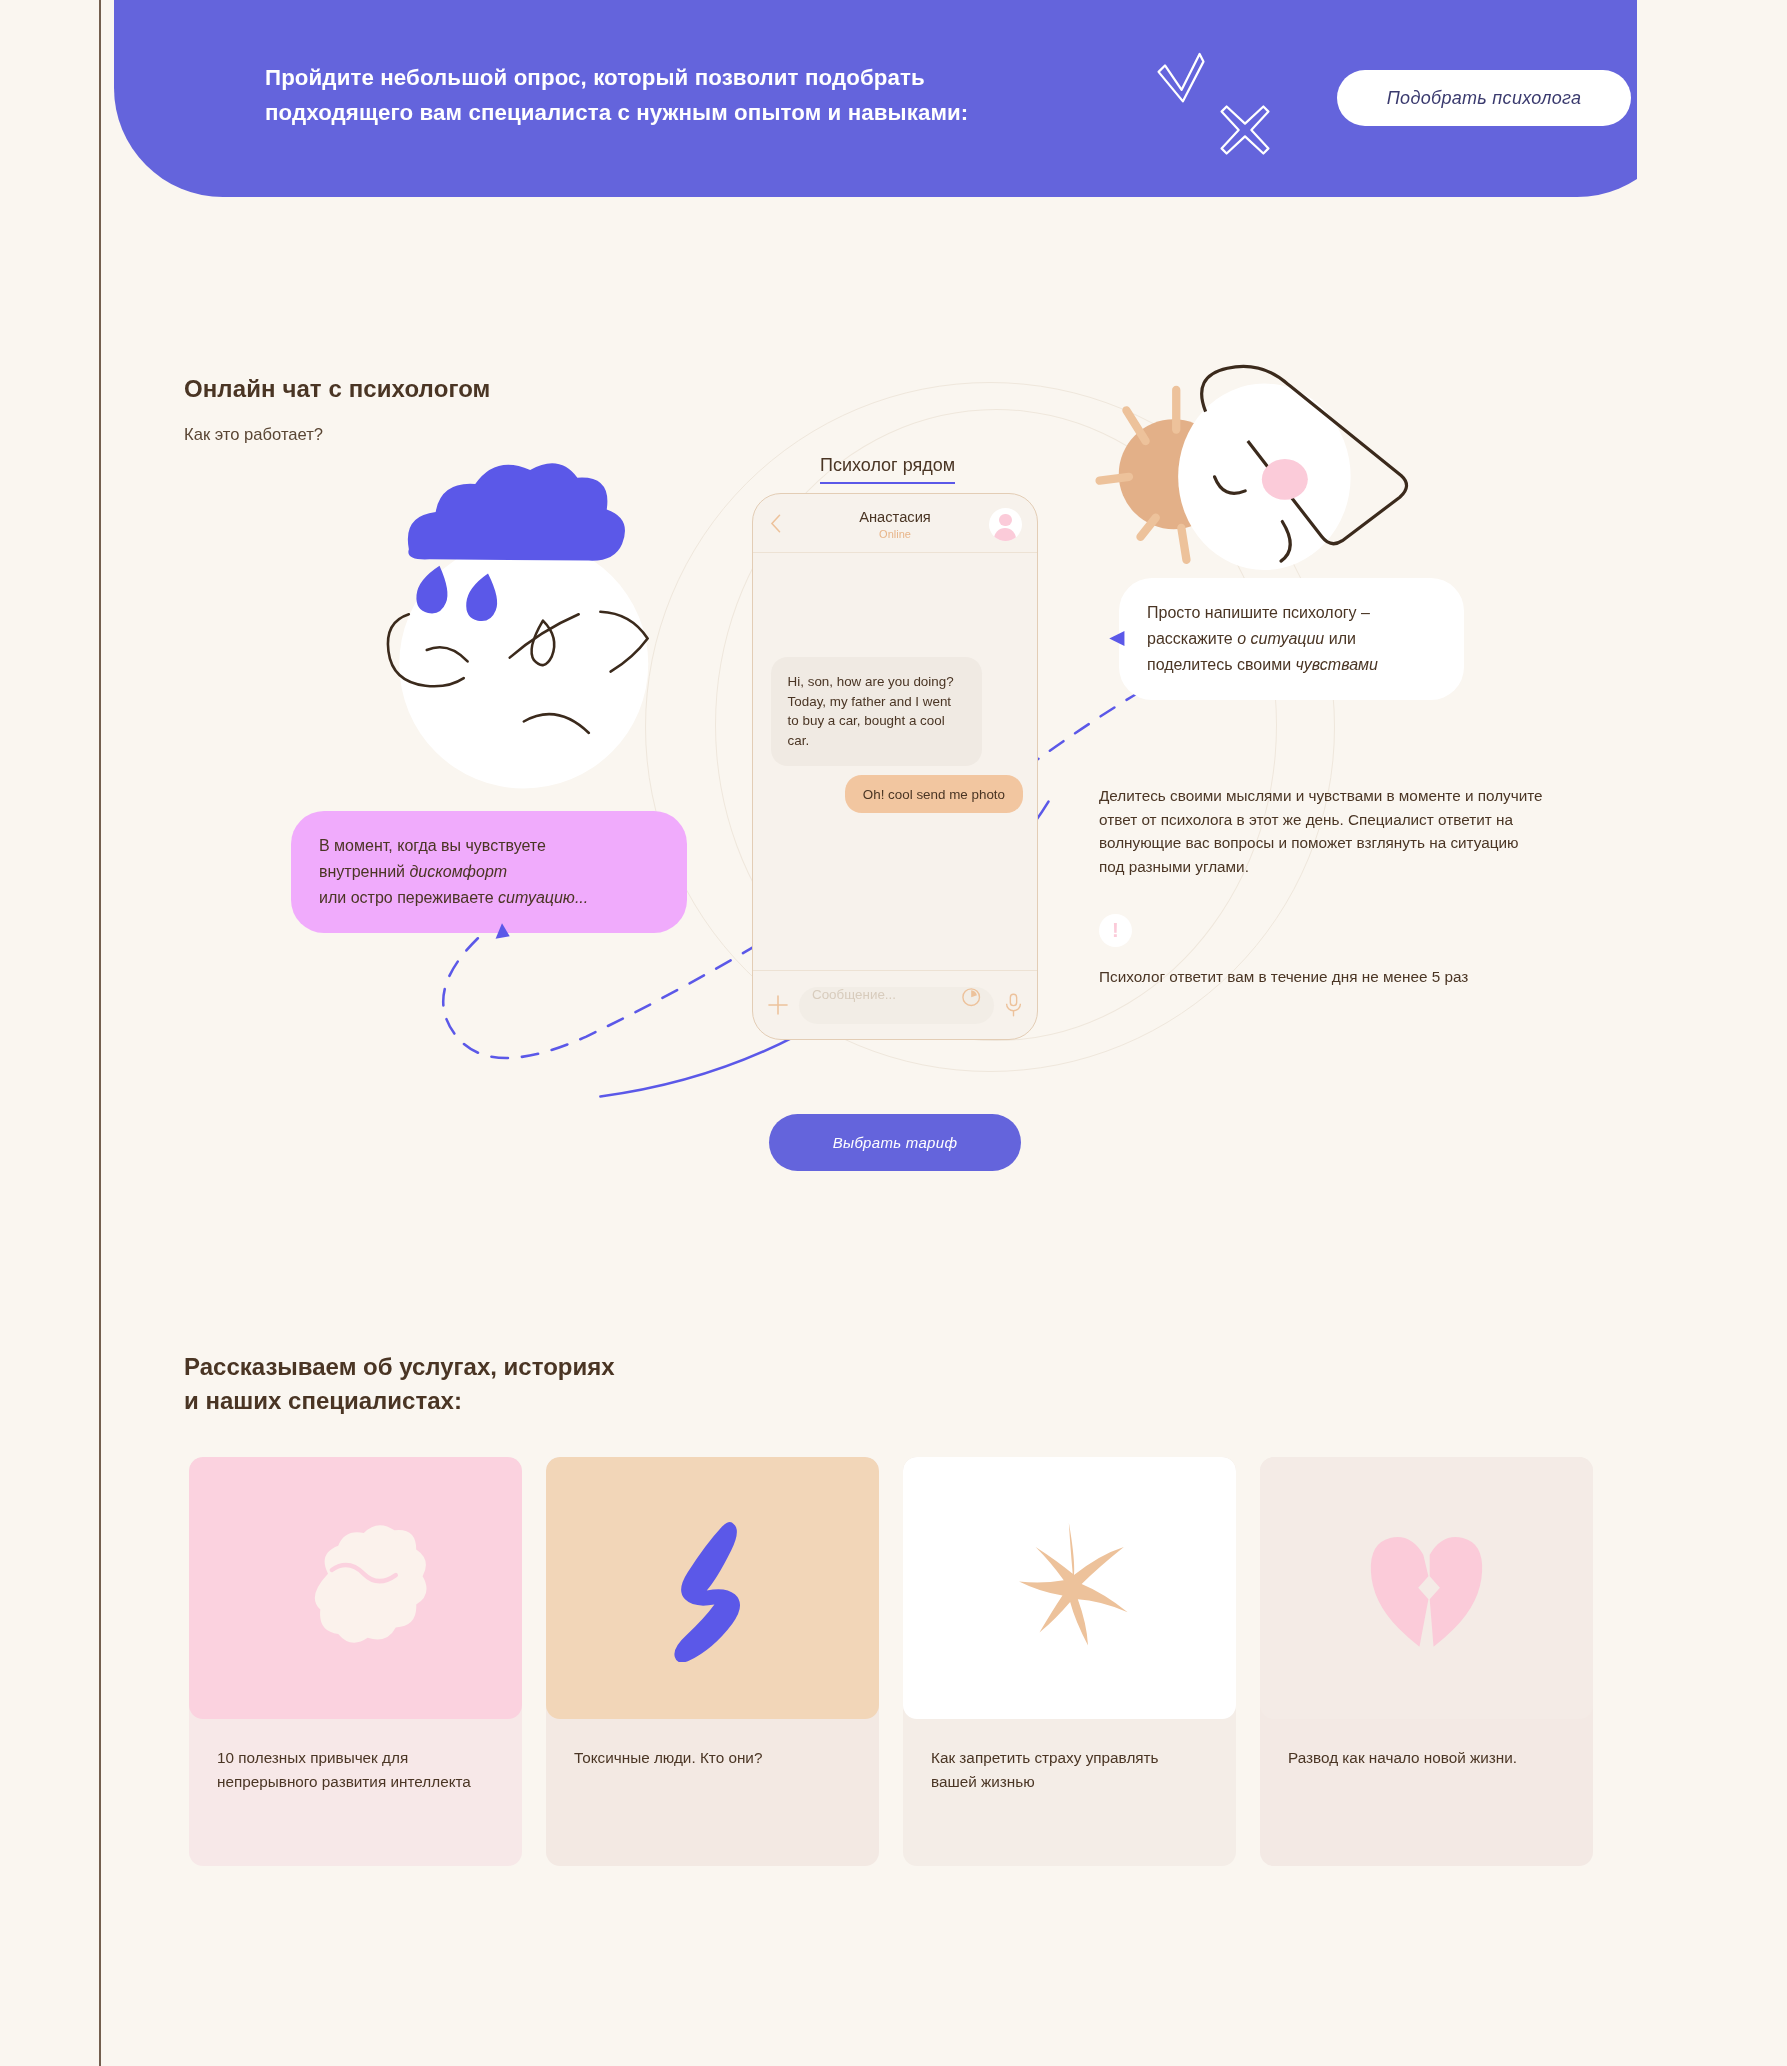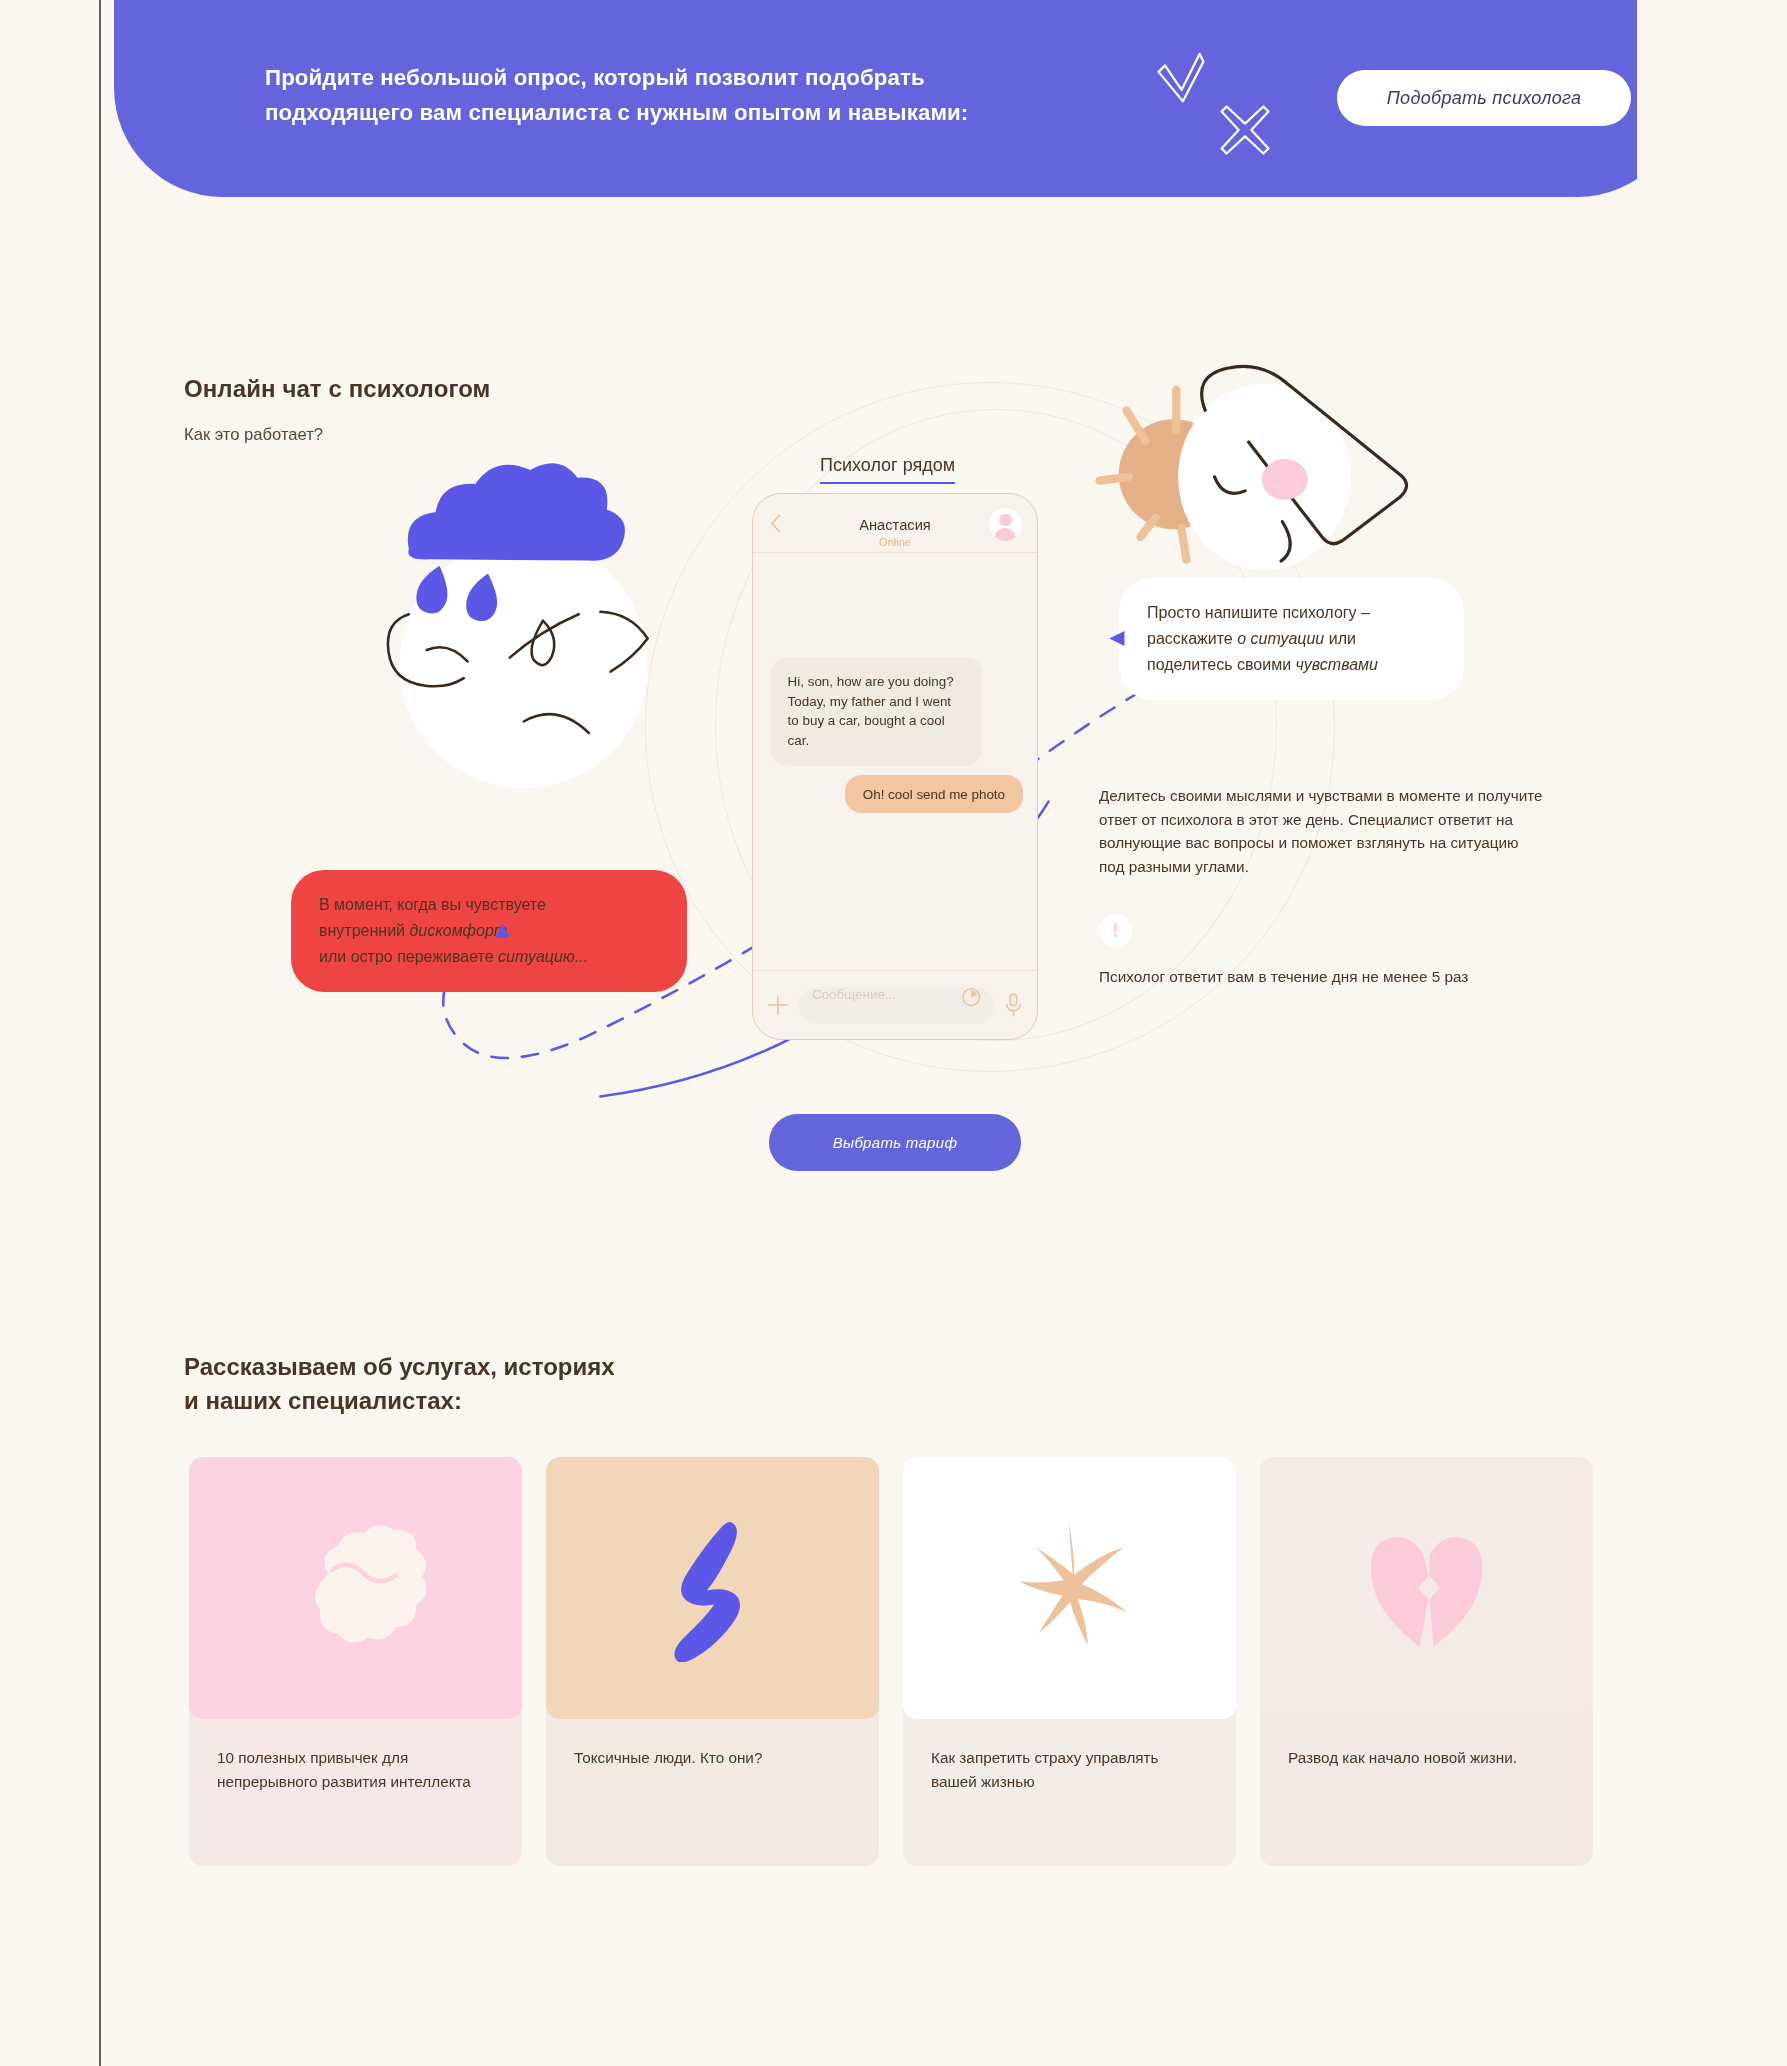--- a/index.html
+++ b/index.html
@@ -155,21 +155,20 @@
     left: 16.6px;
     top: 20.4px;
     width: 11.5px;
     height: 19px;
   }
   .phone-peer {
     position: absolute;
     left: 0; right: 0;
     top: 15.3px;
     text-align: center;
-    margin-top: 8px;
   }
   .phone-peer-name { font-size: 14.7px; color: #4A3524; line-height: 1.2; }
   .phone-peer-status { font-size: 11px; color: #E8B58A; line-height: 1.4; }
   .phone-avatar {
     position: absolute;
     right: 15.3px;
     top: 14px;
     width: 33px;
     height: 33px;
     border-radius: 50%;
@@ -238,23 +237,23 @@
   .callout {
     position: absolute;
     border-radius: 33px;
     padding: 22px 28px;
     font-size: 16px;
     line-height: 1.62;
     color: #4A3524;
   }
   .callout-left {
     left: 291px;
-    top: 870px;
+    top: 811px;
     width: 396px;
-    background: #ef4444;
+    background: #f0abfc;
   }
   .callout-right {
     left: 1119px;
     top: 578px;
     width: 345px;
     background: #FFFFFF;
   }
   .callout em { font-style: italic; }
 
   .arrow-left-tip  { position: absolute; left: 493px;  top: 922px; width: 18px; height: 18px; }

